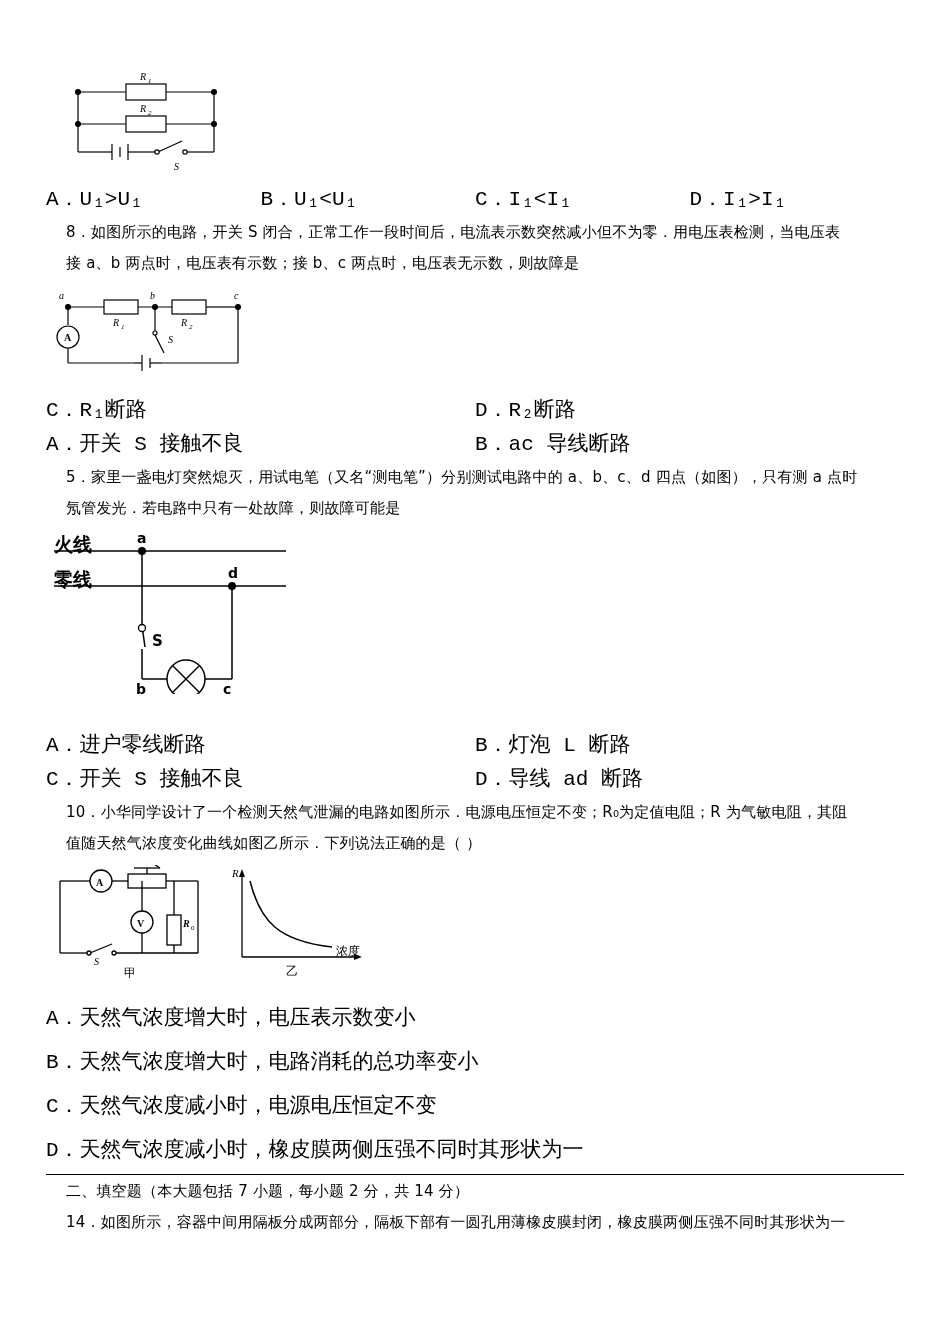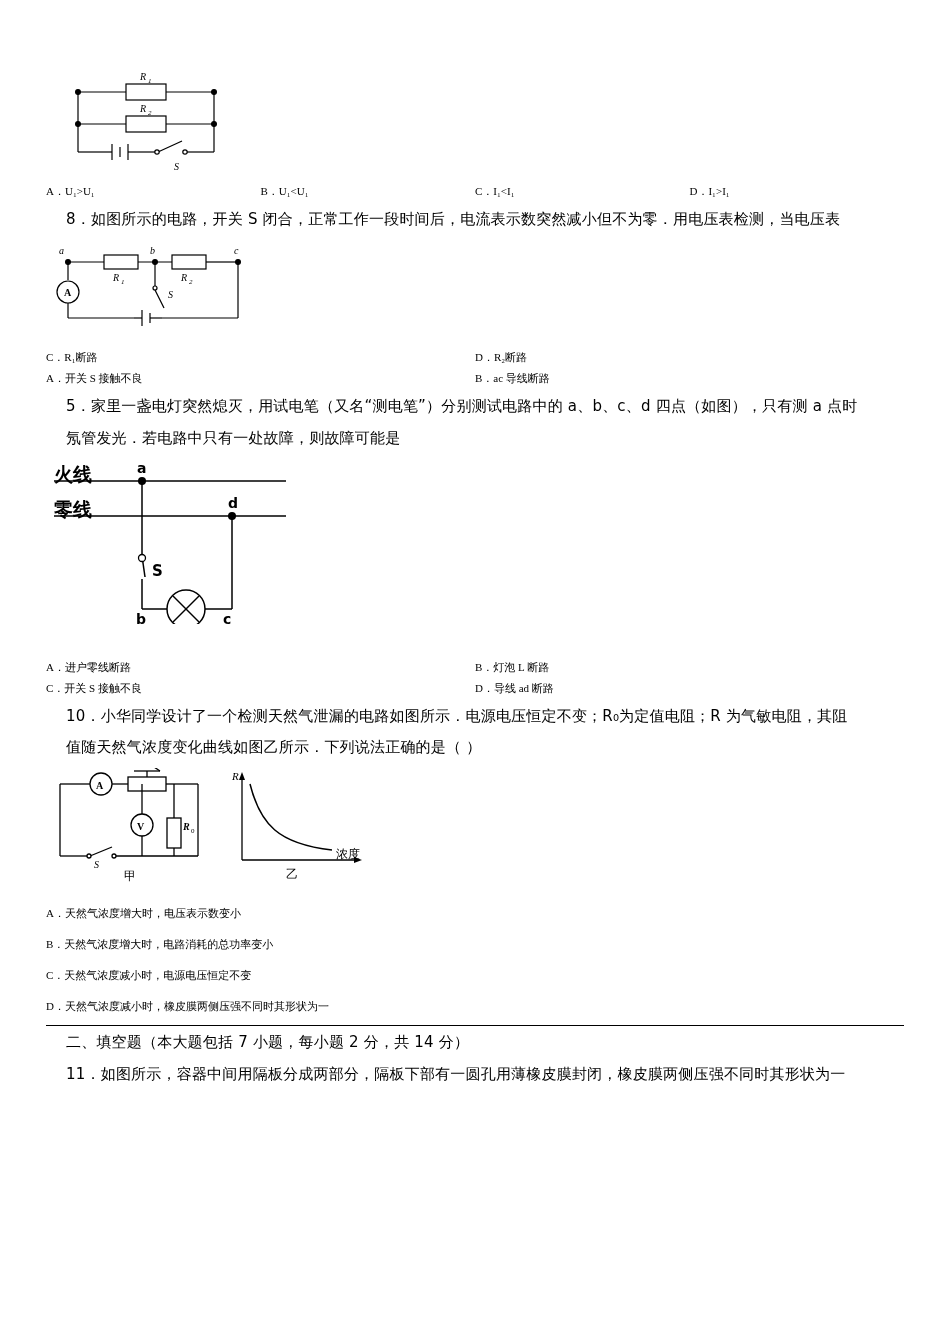--- a/index.html
+++ b/index.html
@@ -38,22 +38,22 @@
     font-size: 15px;
     letter-spacing: 0.2px;
     margin-left: 20px;
   }
   .opts {
     display: flex;
     font-size: 15.5px;
     margin: 4px 0 6px 0;
   }
   .opts .o {
-    font-family: Liberation Serif, serif;
-    font-size: 11px;
+    font-family: Liberation Mono, monospace;
+    font-size: 21px;
   }
   .opts-4 .o { width: 25%; }
   .opts-2 .o { width: 50%; }
   .opts-stack .o { display: block; margin: 5px 0; }
   .fig { position: relative; margin: 6px 0 6px 0; }
   .rule {
     border-top: 1px solid #000;
     width: 858px;
     margin: 4px 0 6px 0;
   }
@@ -110,20 +110,21 @@
     </div>
 
     <div class="opts opts-4">
       <span class="o">A．U₁&gt;U₁</span>
       <span class="o">B．U₁&lt;U₁</span>
       <span class="o">C．I₁&lt;I₁</span>
       <span class="o">D．I₁&gt;I₁</span>
     </div>
 
     <p class="para cn">8．如图所示的电路，开关 S 闭合，正常工作一段时间后，电流表示数突然减小但不为零．用电压表检测，当电压表</p>
+    <p class="para cn">接 a、b 两点时，电压表有示数；接 b、c 两点时，电压表无示数，则故障是</p>
 
     <div class="fig">
       <svg width="220" height="100" viewBox="0 0 220 100">
         <g stroke="#000" fill="none" stroke-width="1.2">
 
           <line x1="22" y1="22" x2="58" y2="22"></line>
           <rect x="58" y="15" width="34" height="14" fill="#fff"></rect>
           <line x1="92" y1="22" x2="126" y2="22"></line>
           <rect x="126" y="15" width="34" height="14" fill="#fff"></rect>
           <line x1="160" y1="22" x2="192" y2="22"></line>
@@ -291,16 +292,16 @@
         <span class="o">C．天然气浓度减小时，电源电压恒定不变</span>
       </div>
       <div class="opts opts-stack">
         <span class="o">D．天然气浓度减小时，橡皮膜两侧压强不同时其形状为一</span>
       </div>
     </div>
 
     <div class="rule"></div>
 
     <p class="para cn" style="margin-top:-4px">二、填空题（本大题包括 7 小题，每小题 2 分，共 14 分）</p>
-    <p class="para cn">11．如图所示，容器中间用隔板分成两部分，隔板下部有一圆孔用薄橡皮膜封闭，橡皮膜两侧压强不同时其形状为一</p>
+    <p class="para cn">14．如图所示，容器中间用隔板分成两部分，隔板下部有一圆孔用薄橡皮膜封闭，橡皮膜两侧压强不同时其形状为一</p>
 
   </div>
 </div>
 
 </body></html>

